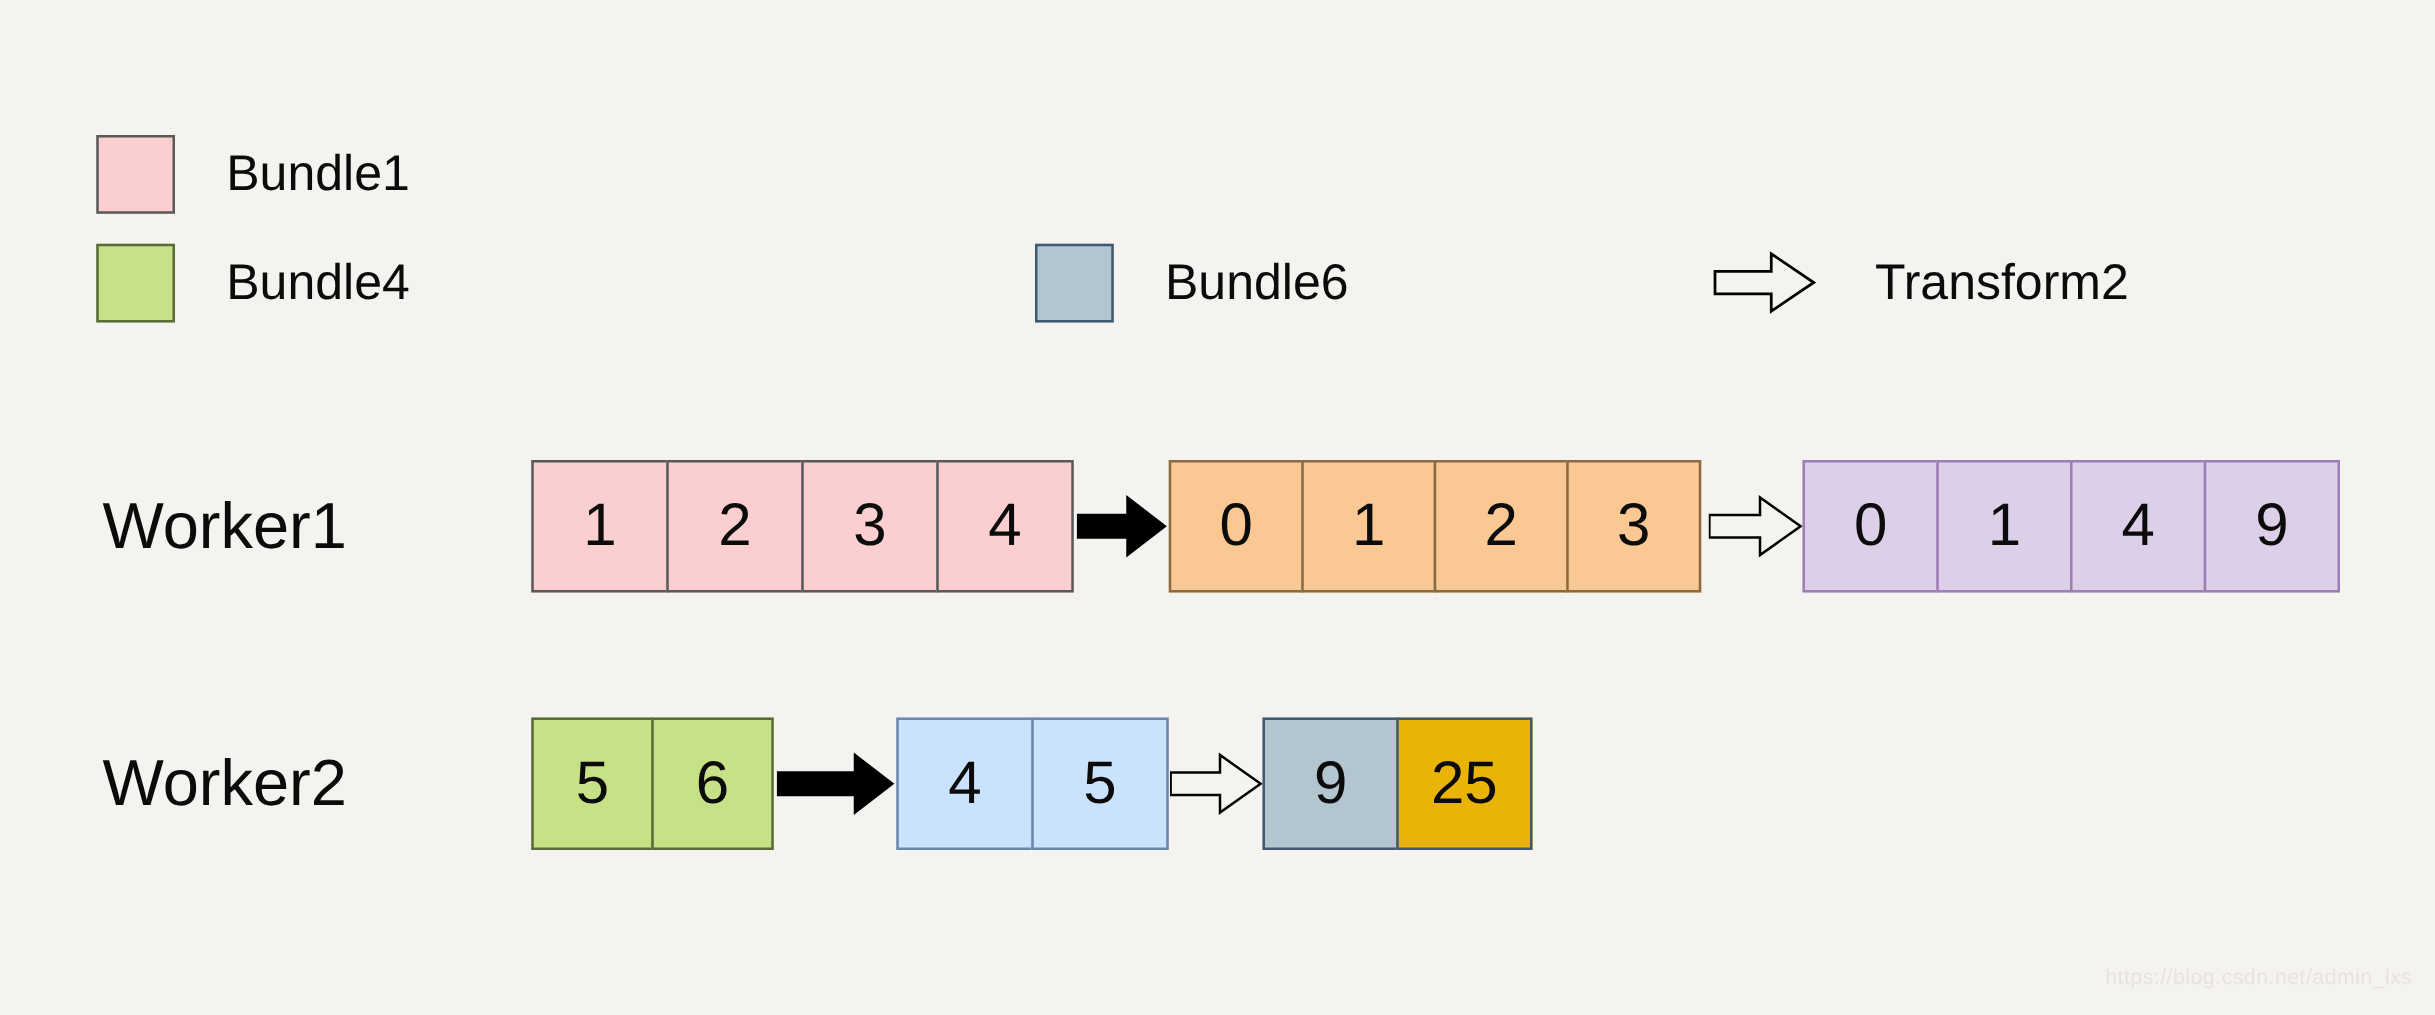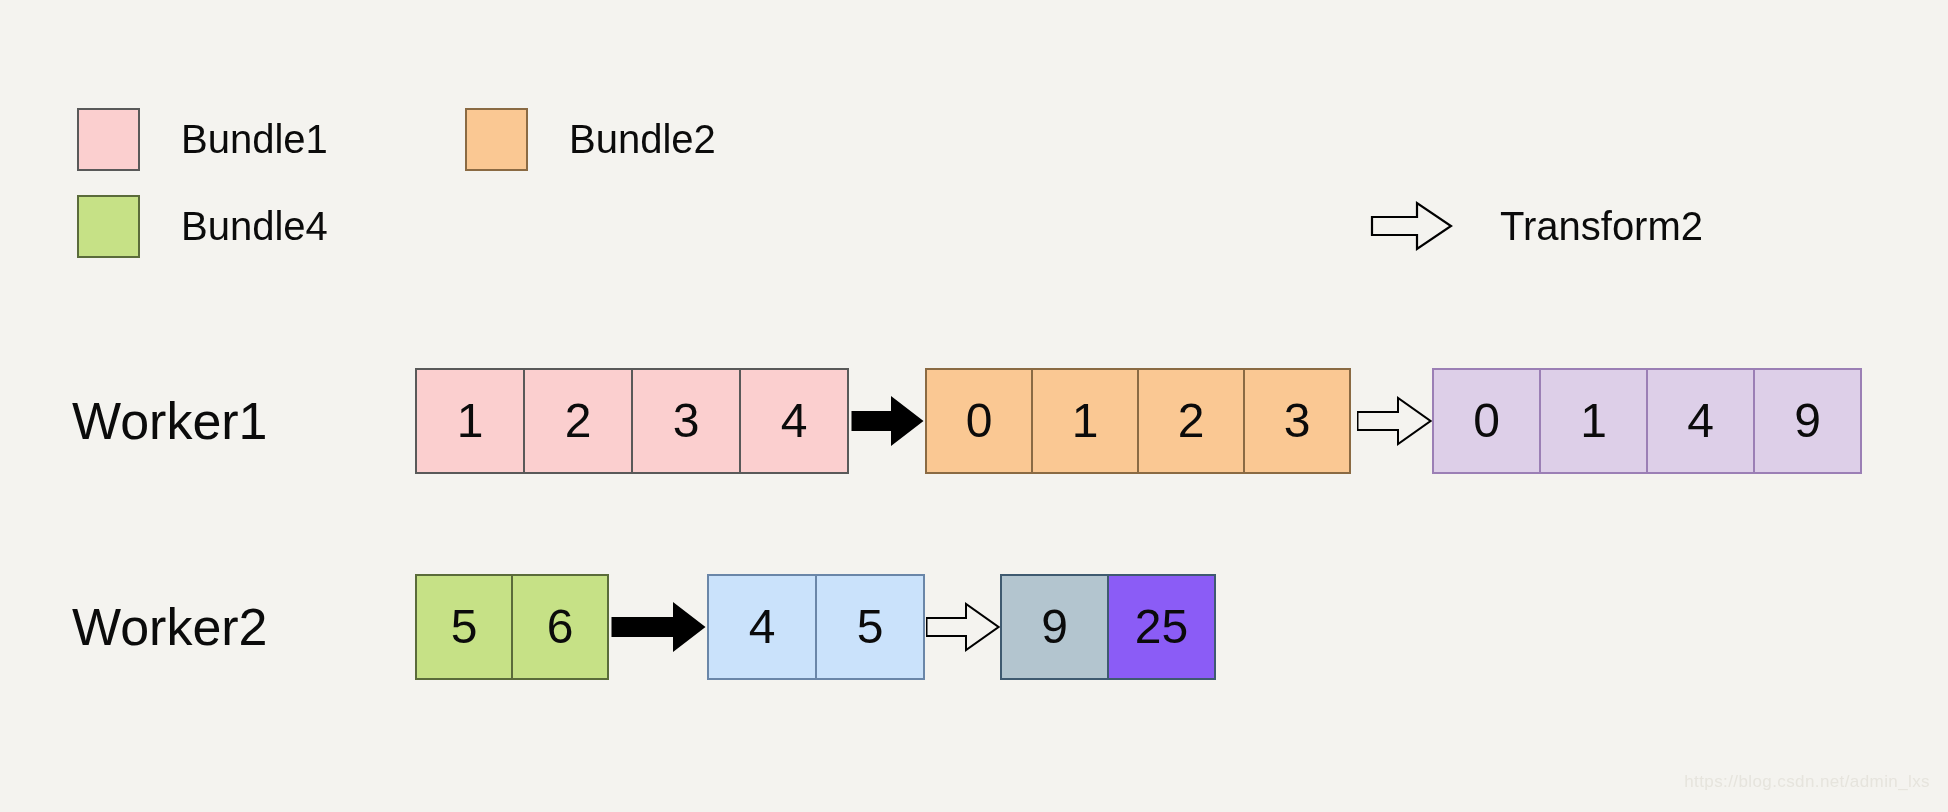--- a/index.html
+++ b/index.html
@@ -69,21 +69,21 @@
   .arrow-legend {
     width: 84px;
     height: 56px;
     flex: 0 0 auto;
     display: block;
   }
 
   
   .worker-row {
     position: absolute;
-    left: 0;
+    left: 10px;
     width: 1688px;
     border-radius: 29px;
   }
   .worker-row.w1 { top: 368px; height: 106px; }
   .worker-row.w2 { top: 574px; height: 106px; }
 
   .worker-label {
     position: absolute;
     left: 72px;
     top: 0;
@@ -142,37 +142,37 @@
 
   <div class="legend">
 
     <div class="legend-row row0">
 
       <div class="legend-item col0">
         <span class="swatch" id="sw-r0c0" style="background: rgb(251, 207, 207); border-color: rgb(89, 89, 89);"></span>
         <span class="legend-label">Bundle1</span>
       </div>
 
-      <div class="legend-item col1">
-        <span class="swatch" id="sw-r0c1" style="background: rgb(250, 200, 147); border-color: rgb(138, 106, 67);"></span>
-        <span class="legend-label">Bundle2</span>
-      </div>
 
 
 
     </div>
 
     <div class="legend-row row1">
 
       <div class="legend-item col0">
         <span class="swatch" id="sw-r1c0" style="background: rgb(198, 225, 134); border-color: rgb(90, 107, 58);"></span>
         <span class="legend-label">Bundle4</span>
       </div>
 
 
+      <div class="legend-item col2">
+        <span class="swatch" id="sw-r1c2" style="background: rgb(179, 197, 207); border-color: rgb(63, 90, 112);"></span>
+        <span class="legend-label">Bundle6</span>
+      </div>
 
       <div class="legend-item col3">
           <svg class="arrow-legend" viewBox="0 0 84 56">
             <path d="M2,19 L47,19 L47,5 L81,28 L47,51 L47,37 L2,37 Z" fill="#f4f3ef" stroke="#000000" stroke-width="2.2" stroke-linejoin="miter"></path>
           </svg>
         <span class="legend-label">Transform2</span>
       </div>
 
     </div>
 
@@ -218,21 +218,21 @@
         <div class="bundle" style="left: 415px;">
           <div class="cell" style="width: 98px; background: rgb(198, 225, 134); border-color: rgb(90, 107, 58);">5</div>
           <div class="cell" style="width: 98px; background: rgb(198, 225, 134); border-color: rgb(90, 107, 58);">6</div>
         </div>
         <div class="bundle" style="left: 707px;">
           <div class="cell" style="width: 110px; background: rgb(202, 226, 251); border-color: rgb(106, 134, 168);">4</div>
           <div class="cell" style="width: 110px; background: rgb(202, 226, 251); border-color: rgb(106, 134, 168);">5</div>
         </div>
         <div class="bundle" style="left: 1000px;">
           <div class="cell" style="width: 109px; background: rgb(179, 197, 207); border-color: rgb(63, 90, 112);">9</div>
-          <div class="cell" style="width: 109px; background: #8b5cf6; border-color: rgb(63, 90, 112);">25</div>
+          <div class="cell" style="width: 109px; background: #eab308; border-color: rgb(63, 90, 112);">25</div>
         </div>
         <div class="arrow-inline" style="left: 611px; width: 96px;">
           <svg viewBox="0 0 96 56" width="96" height="56">
             <path d="M0.5,18 L62,18 L62,3 L94.5,28 L62,53 L62,38 L0.5,38 Z" fill="#000000"></path>
           </svg>
         </div>
         <div class="arrow-inline" style="left: 926px; width: 74px;">
           <svg viewBox="0 0 74 56" width="74" height="56">
             <path d="M0.5,19 L40,19 L40,5 L72.5,28 L40,51 L40,37 L0.5,37 Z" fill="#f4f3ef" stroke="#000000" stroke-width="2" stroke-linejoin="miter"></path>
           </svg>

